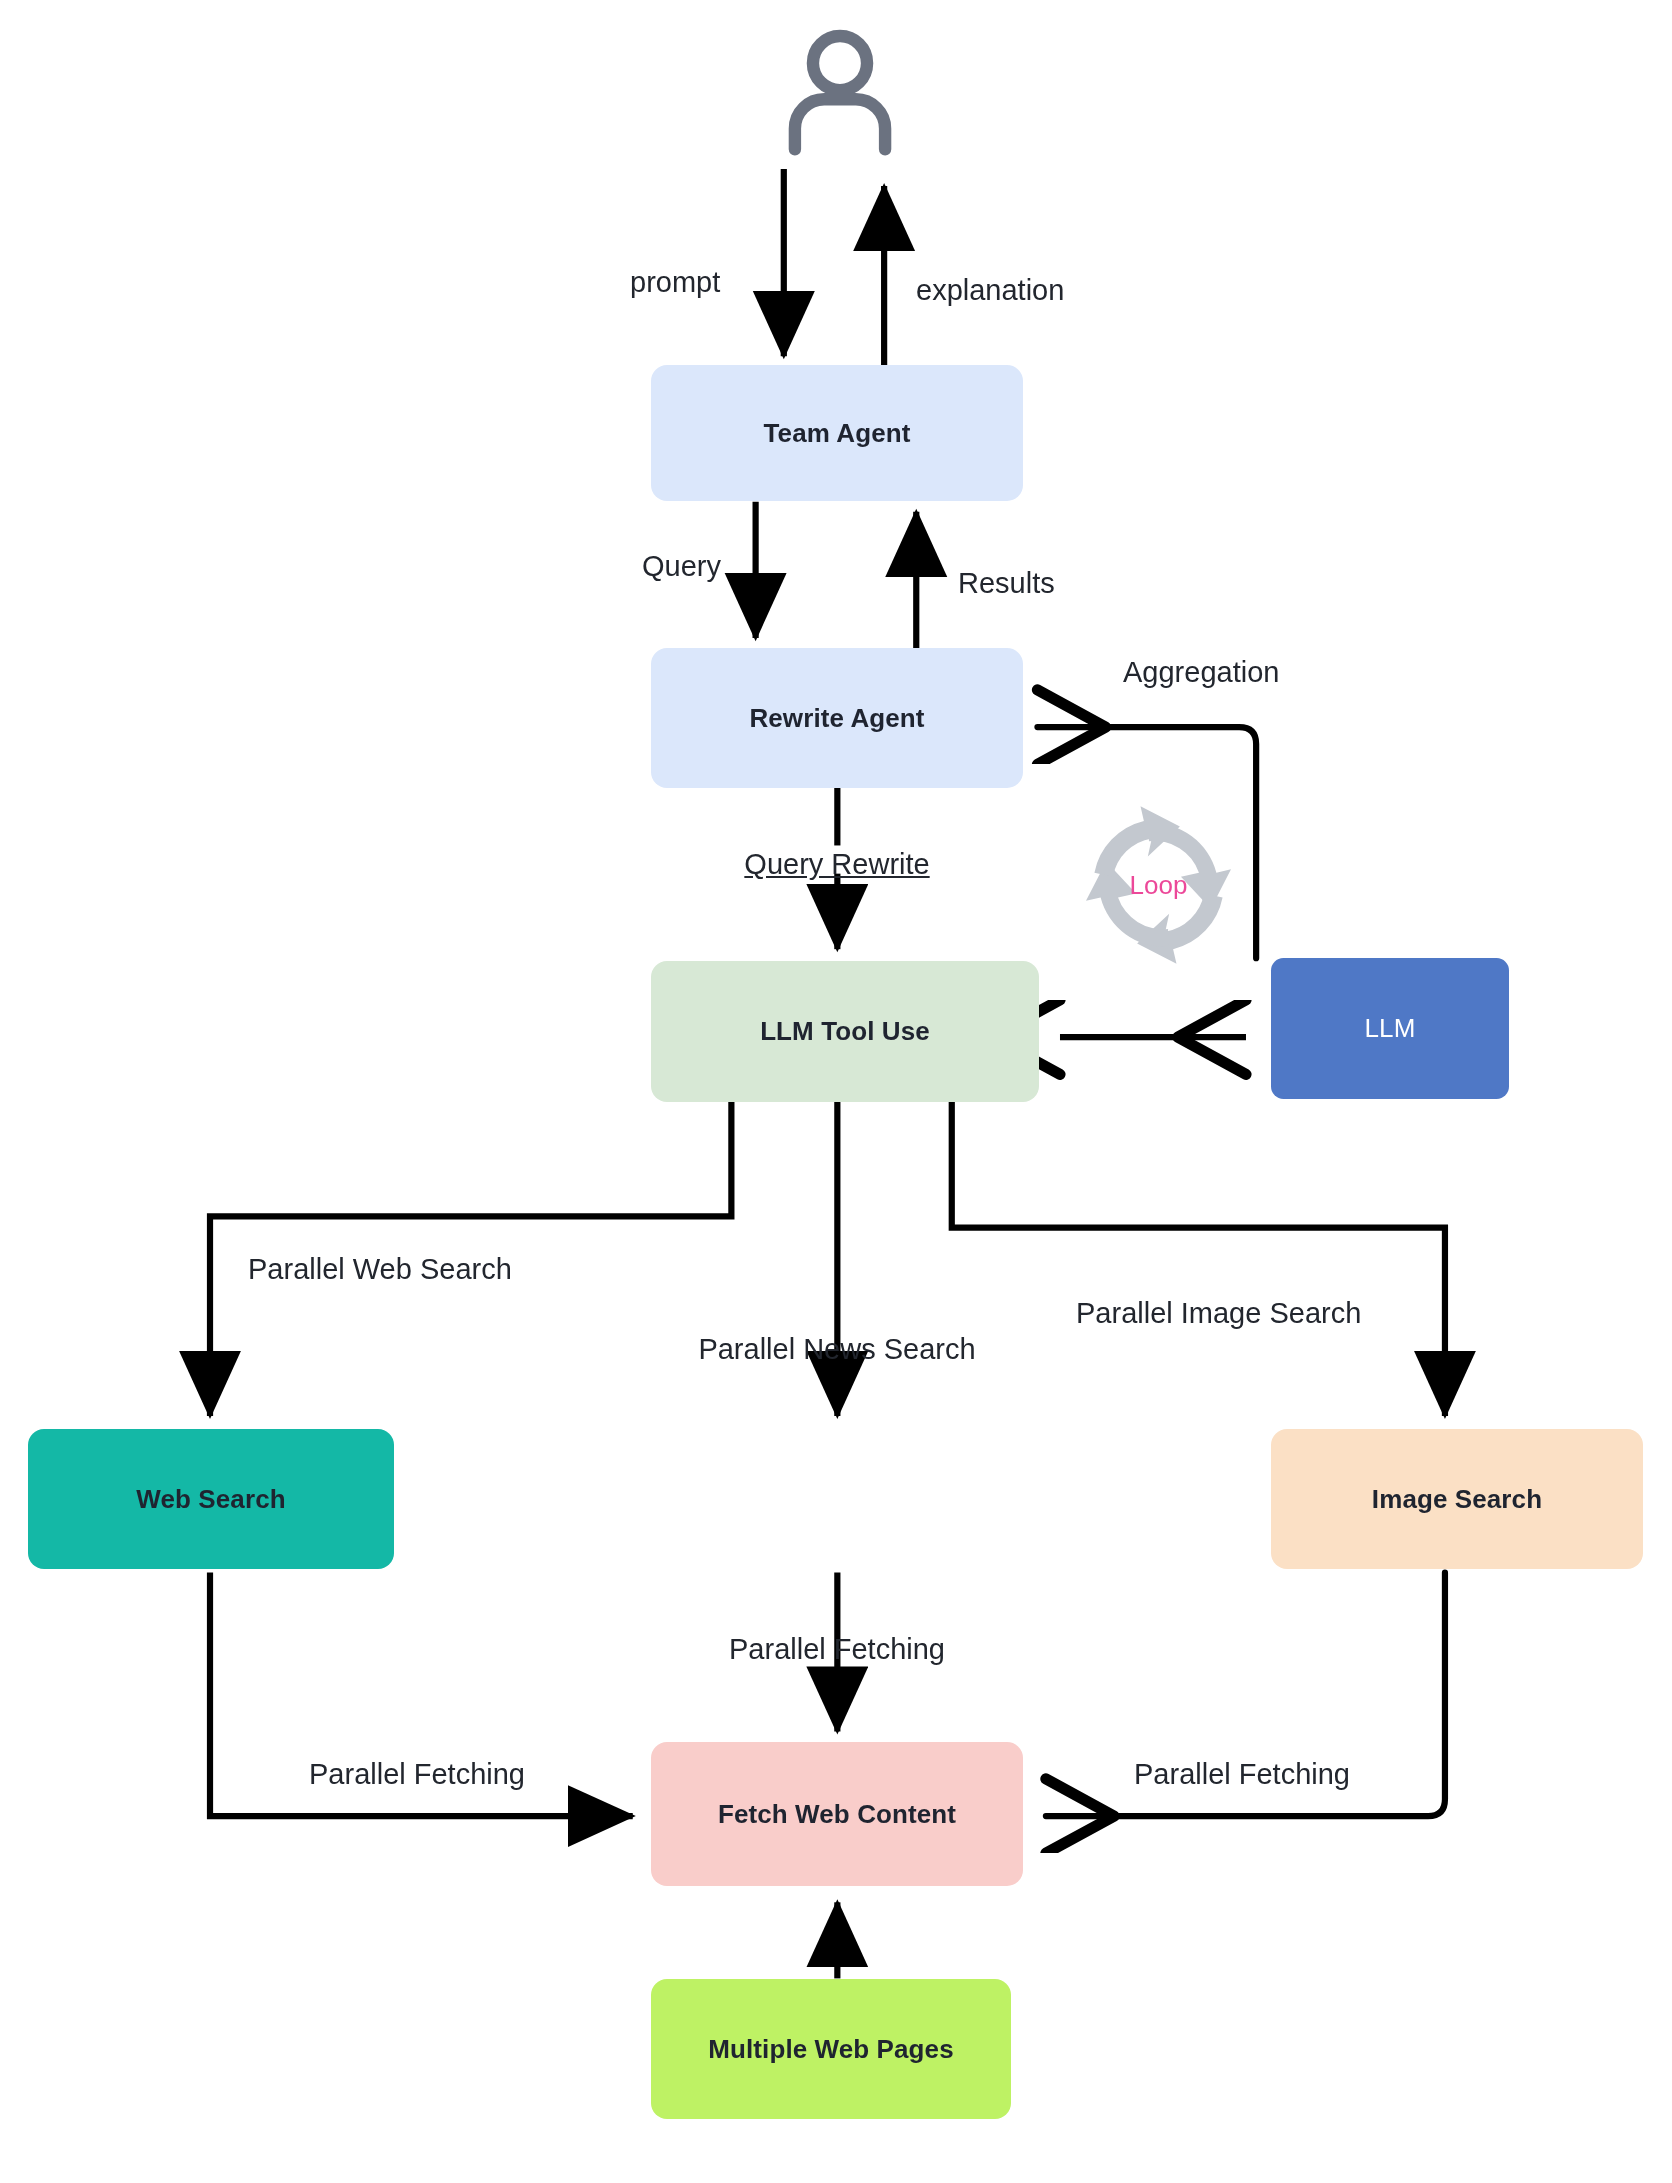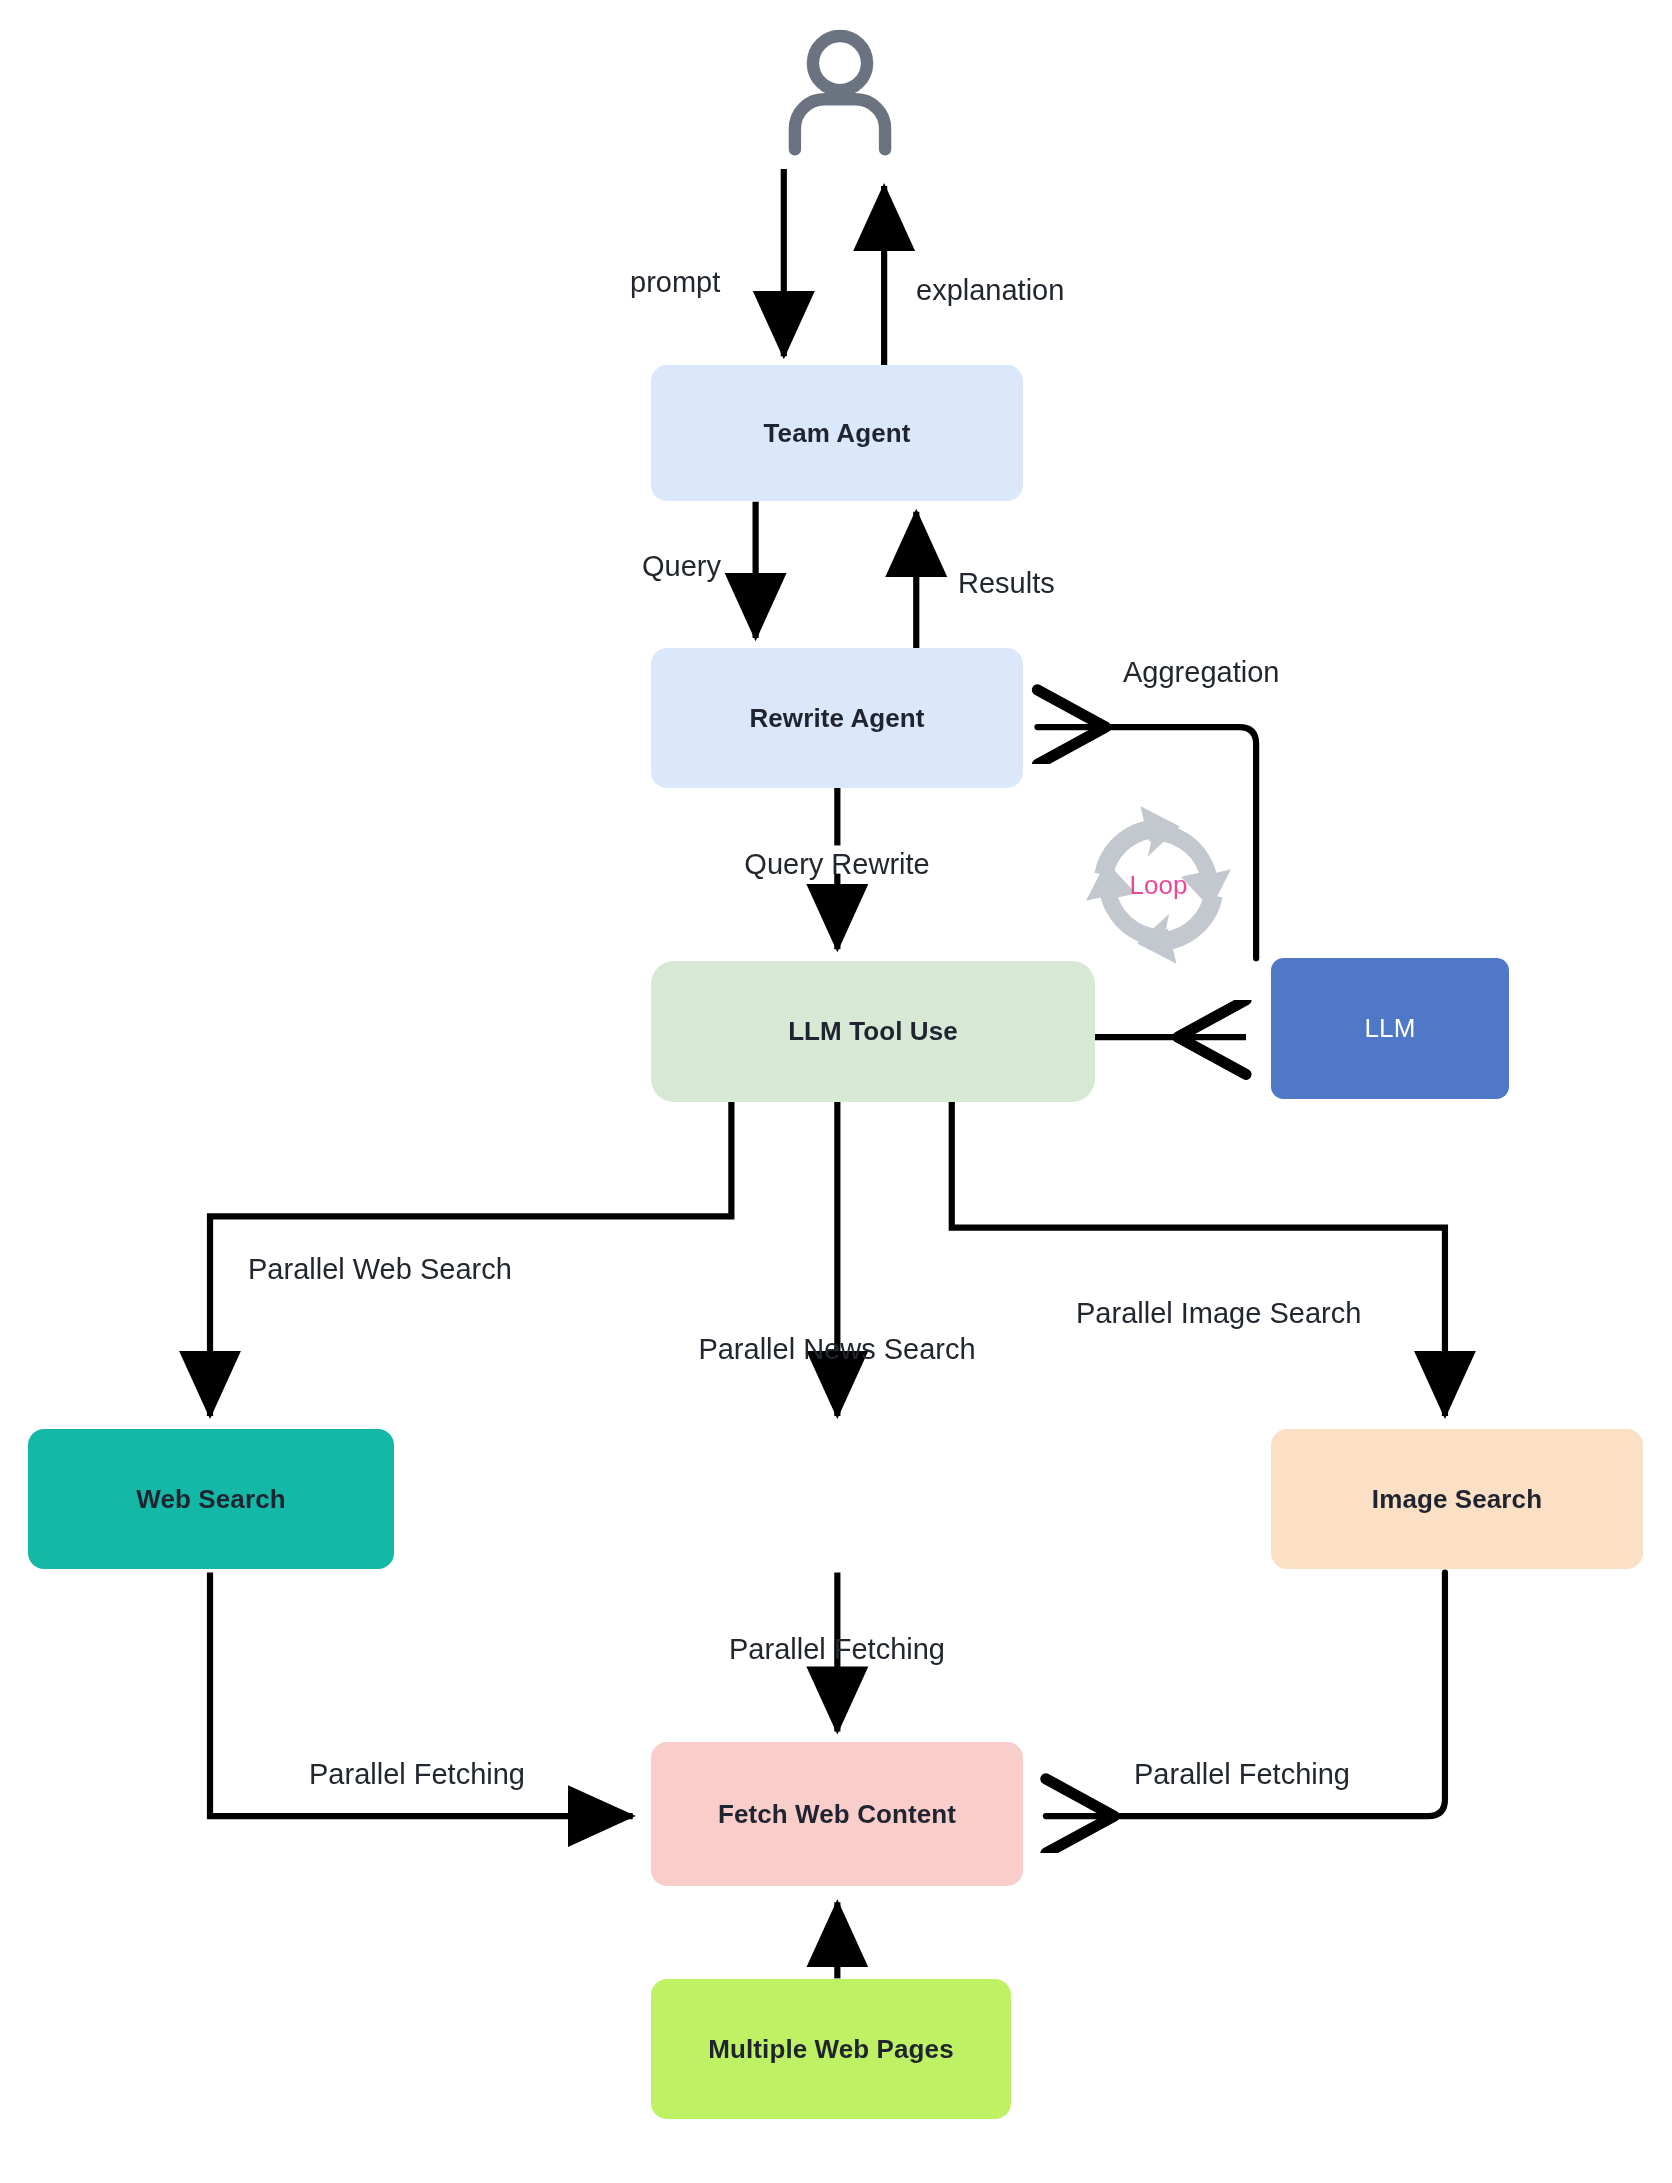--- a/index.html
+++ b/index.html
@@ -156,21 +156,21 @@
   </div>
 
   <div class="node" style="left:651px; top:365px; width:372px; height:136px; background:#dbe7fb;">
     <span class="node-label">Team Agent</span>
   </div>
 
   <div class="node" style="left:651px; top:648px; width:372px; height:140px; background:#dbe7fb;">
     <span class="node-label">Rewrite Agent</span>
   </div>
 
-  <div class="node" style="left:651px; top:961px; width:444px; height:141px; background:#d7e8d5;border-radius:23px;">
+  <div class="node" style="left:651px; top:961px; width:388px; height:141px; background:#d7e8d5;">
     <span class="node-label">LLM Tool Use</span>
   </div>
 
   <div class="node" style="left:1271px; top:958px; width:238px; height:141px; background:#4f78c6; border-radius:12.4px;">
     <span class="node-label plain">LLM</span>
   </div>
 
   <div class="node" style="left:28px; top:1429px; width:366px; height:140px; background:#14b8a6;">
     <span class="node-label">Web Search</span>
   </div>
@@ -189,21 +189,21 @@
   </div>
 
   <div class="edge-label" style="left:630px; top:268px;">prompt</div>
 
   <div class="edge-label" style="left:916px; top:276px;">explanation</div>
 
   <div class="edge-label" style="left:642px; top:552px;">Query</div>
 
   <div class="edge-label" style="left:958px; top:569px;">Results</div>
 
-  <div class="edge-label center" style="left:837px; top:850px;">Query Rewrite</div>
+  <div class="edge-label center" style="left:837px; top:850px;text-decoration:underline;">Query Rewrite</div>
 
   <div class="edge-label" style="left:1123px; top:658px;">Aggregation</div>
 
   <div class="edge-label" style="left:248px; top:1255px;">Parallel Web Search</div>
 
   <div class="edge-label center" style="left:837px; top:1335px;">Parallel News Search</div>
 
   <div class="edge-label" style="left:1076px; top:1299px;">Parallel Image Search</div>
 
   <div class="edge-label" style="left:309px; top:1760px;">Parallel Fetching</div>

